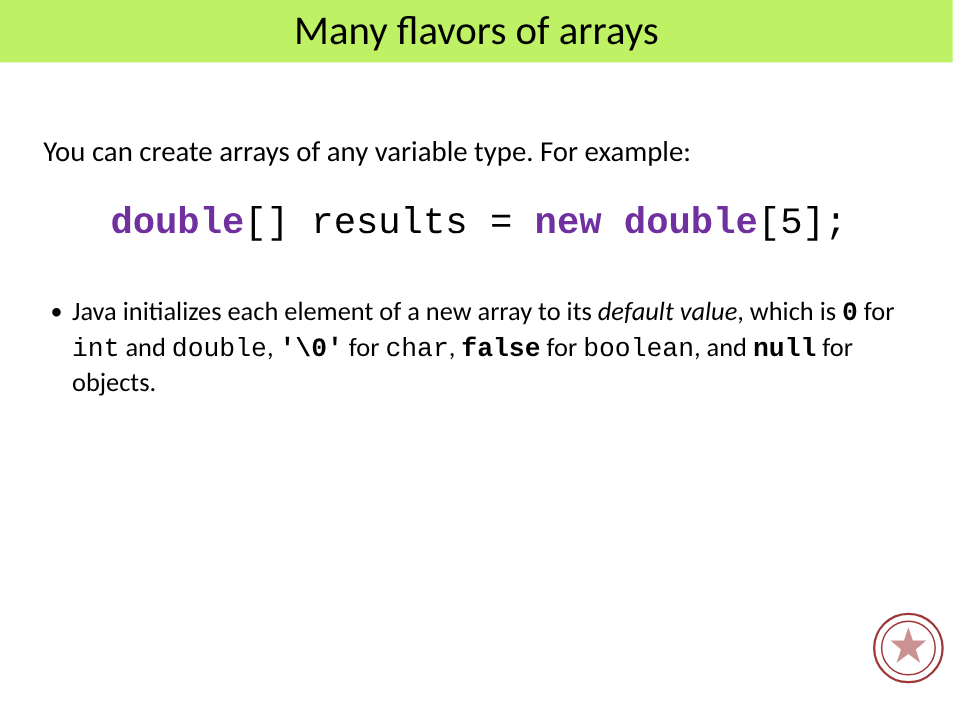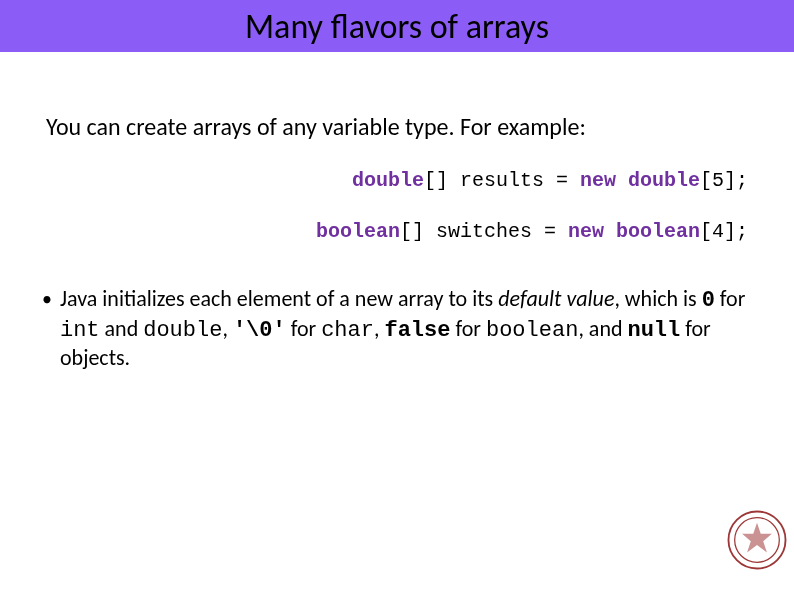--- a/index.html
+++ b/index.html
@@ -1,23 +1,23 @@
 <!DOCTYPE html>
 <html><head>
 <meta charset="utf-8">
 <style>
   * { margin: 0; padding: 0; box-sizing: border-box; }
   html, body { width: 794px; height: 595px; background: #fff; font-family: Calibri, "Segoe UI", Arial, sans-serif; color: #000; }
   .slide { width: 794px; height: 595px; position: relative; overflow: hidden; }
-  .title-bar { background: #8b5cf6; height: 52px; display: flex; align-items: center; justify-content: center; margin-bottom: 60px; }
+  .title-bar { background: #bef264; height: 52px; display: flex; align-items: center; justify-content: center; margin-bottom: 60px; }
   .title-bar h1 { font-size: 34px; font-weight: 400; color: #000; }
-  .body { padding: 0 46px; }
+  .body { padding: 0 36px; }
   .intro { font-size: 24px; margin-bottom: 28px; }
   .code-lines { padding-left: 56px; }
-  .code-line { font-family: Consolas, "Courier New", monospace; font-size: 20px; margin-bottom: 28px; white-space: nowrap; text-align: right; }
+  .code-line { font-family: Consolas, "Courier New", monospace; font-size: 31px; margin-bottom: 28px; white-space: nowrap; }
   .kw { color: #7030a0; font-weight: bold; }
   .bullet-area { padding: 14px 42px 0 42px; display: flex; }
   .bullet-dot { font-size: 20px; margin-right: 8px; line-height: 28px; }
   .bullet-text { font-size: 22px; line-height: 1.25; }
   .bullet-text i { }
   .mono { font-family: Consolas, "Courier New", monospace; }
   .logo { position: absolute; right: 6px; bottom: 24px; width: 62px; height: 62px; opacity: 0.85; }
   .logo svg { width: 100%; height: 100%; }
 </style>
 </head>
@@ -32,23 +32,20 @@
   <div class="body">
     <p class="intro">You can create arrays of any variable type.  For example:</p>
 
     <div class="code-lines">
 
       <div class="code-line">
         <span class="kw">double</span><span>[] results = </span><span class="kw">new </span><span class="kw">double</span><span>[5];</span>
       </div>
 
 
-      <div class="code-line">
-        <span class="kw">boolean</span><span>[] switches = </span><span class="kw">new </span><span class="kw">boolean</span><span>[4];</span>
-      </div>
 
 
     </div>
   </div>
 
   <div class="bullet-area">
     <div class="bullet-dot">•</div>
     <div class="bullet-text">
       <span>Java initializes each element of a new array to its </span><i>default value</i><span>, which is </span><b class="mono">0</b><span> for </span><span class="mono">int</span><span> and  </span><span class="mono">double</span><span>, </span><b class="mono">'\0'</b><span> for </span><span class="mono">char</span><span>, </span><b class="mono">false</b><span> for </span><span class="mono">boolean</span><span>, and </span><b class="mono">null</b><span> for objects.</span>
     </div>

